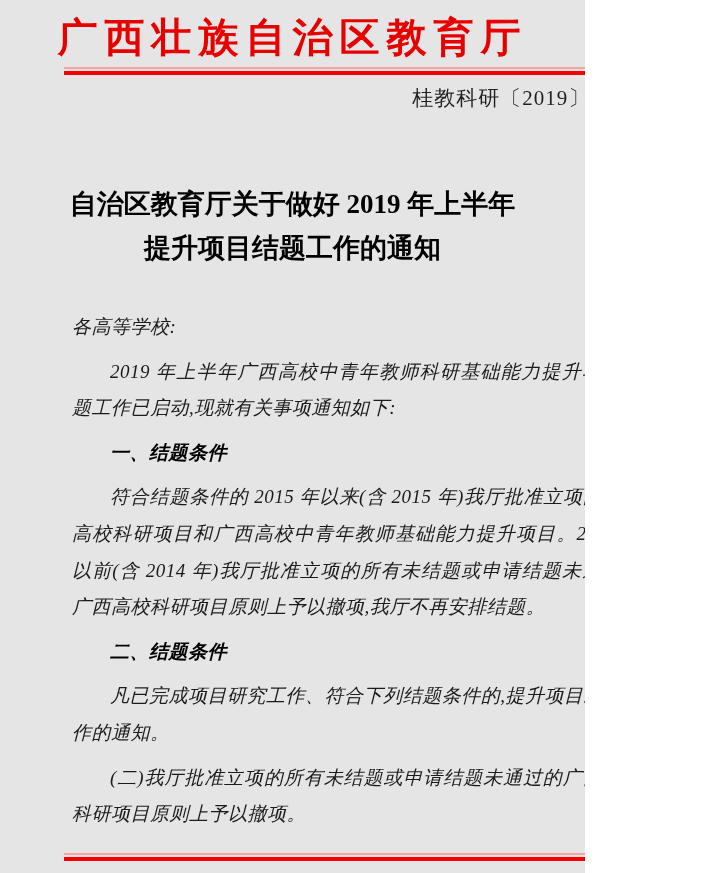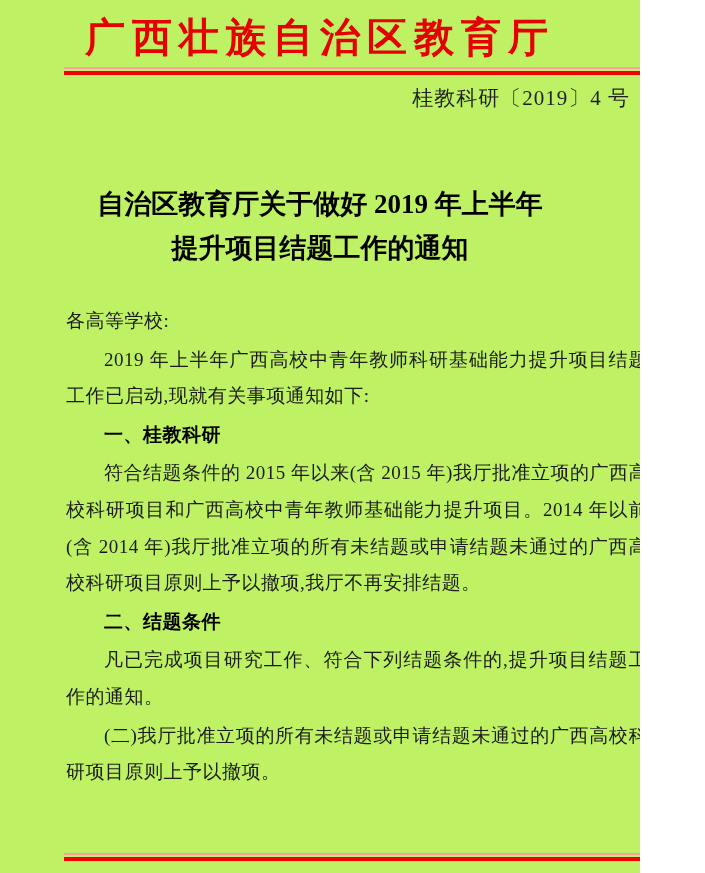--- a/index.html
+++ b/index.html
@@ -1,19 +1,19 @@
 <!DOCTYPE html>
 <html lang="zh" style="--accent-red: #e60000; --rule-red: #f40000; --rule-light-red: #ffa0a0; --text-color: #1b1b1b;"><head>
 <meta charset="utf-8">
 <style>
   html,body{margin:0;padding:0;background:#ffffff;}
   .page{
     position:relative;
-    width:640px;height:873px;
-    background:#bef264;
+    width:585px;height:873px;
+    background:#e5e5e5;
     overflow:hidden;
     color:var(--text-color,#1b1b1b);
     font-family:"Liberation Serif","DejaVu Serif",serif;
   }
   
   .agency{
     position:absolute;top:14px;left:0;right:0;
     text-align:center;
     font-size:40px;line-height:48px;
     font-weight:700;
@@ -46,21 +46,21 @@
     color:#000;
     margin-top:36px;
   }
   
   .body{
     position:absolute;top:301px;left:64px;width:586px;
     font-size:19px;line-height:36.6px;
     text-align:justify;
     letter-spacing:0.5px;
   }
-  .body p{margin:2px;}
+  .body p{margin:8px;font-style:italic;}
   .indent{text-indent:2em;}
   .section-heading{
     font-weight:700;
     font-family:"Liberation Sans","DejaVu Sans",sans-serif;
     letter-spacing:0.5px;
     color:#000;
   }
 </style>
 </head>
 <body>
@@ -80,21 +80,21 @@
   <div class="title">
     <div>自治区教育厅关于做好 2019 年上半年</div>
     <div>提升项目结题工作的通知</div>
   </div>
 
   <div class="body">
     <p>各高等学校:</p>
 
     <p class="indent">2019 年上半年广西高校中青年教师科研基础能力提升项目结题工作已启动,现就有关事项通知如下:</p>
 
-    <p class="indent section-heading">一、桂教科研</p>
+    <p class="indent section-heading">一、结题条件</p>
 
     <p class="indent">符合结题条件的 2015 年以来(含 2015 年)我厅批准立项的广西高校科研项目和广西高校中青年教师基础能力提升项目。2014 年以前(含 2014 年)我厅批准立项的所有未结题或申请结题未通过的广西高校科研项目原则上予以撤项,我厅不再安排结题。</p>
 
     <p class="indent section-heading">二、结题条件</p>
 
     <p class="indent">凡已完成项目研究工作、符合下列结题条件的,提升项目结题工作的通知。</p>
 
 
     <p class="indent">(二)我厅批准立项的所有未结题或申请结题未通过的广西高校科研项目原则上予以撤项。</p>
   </div>

